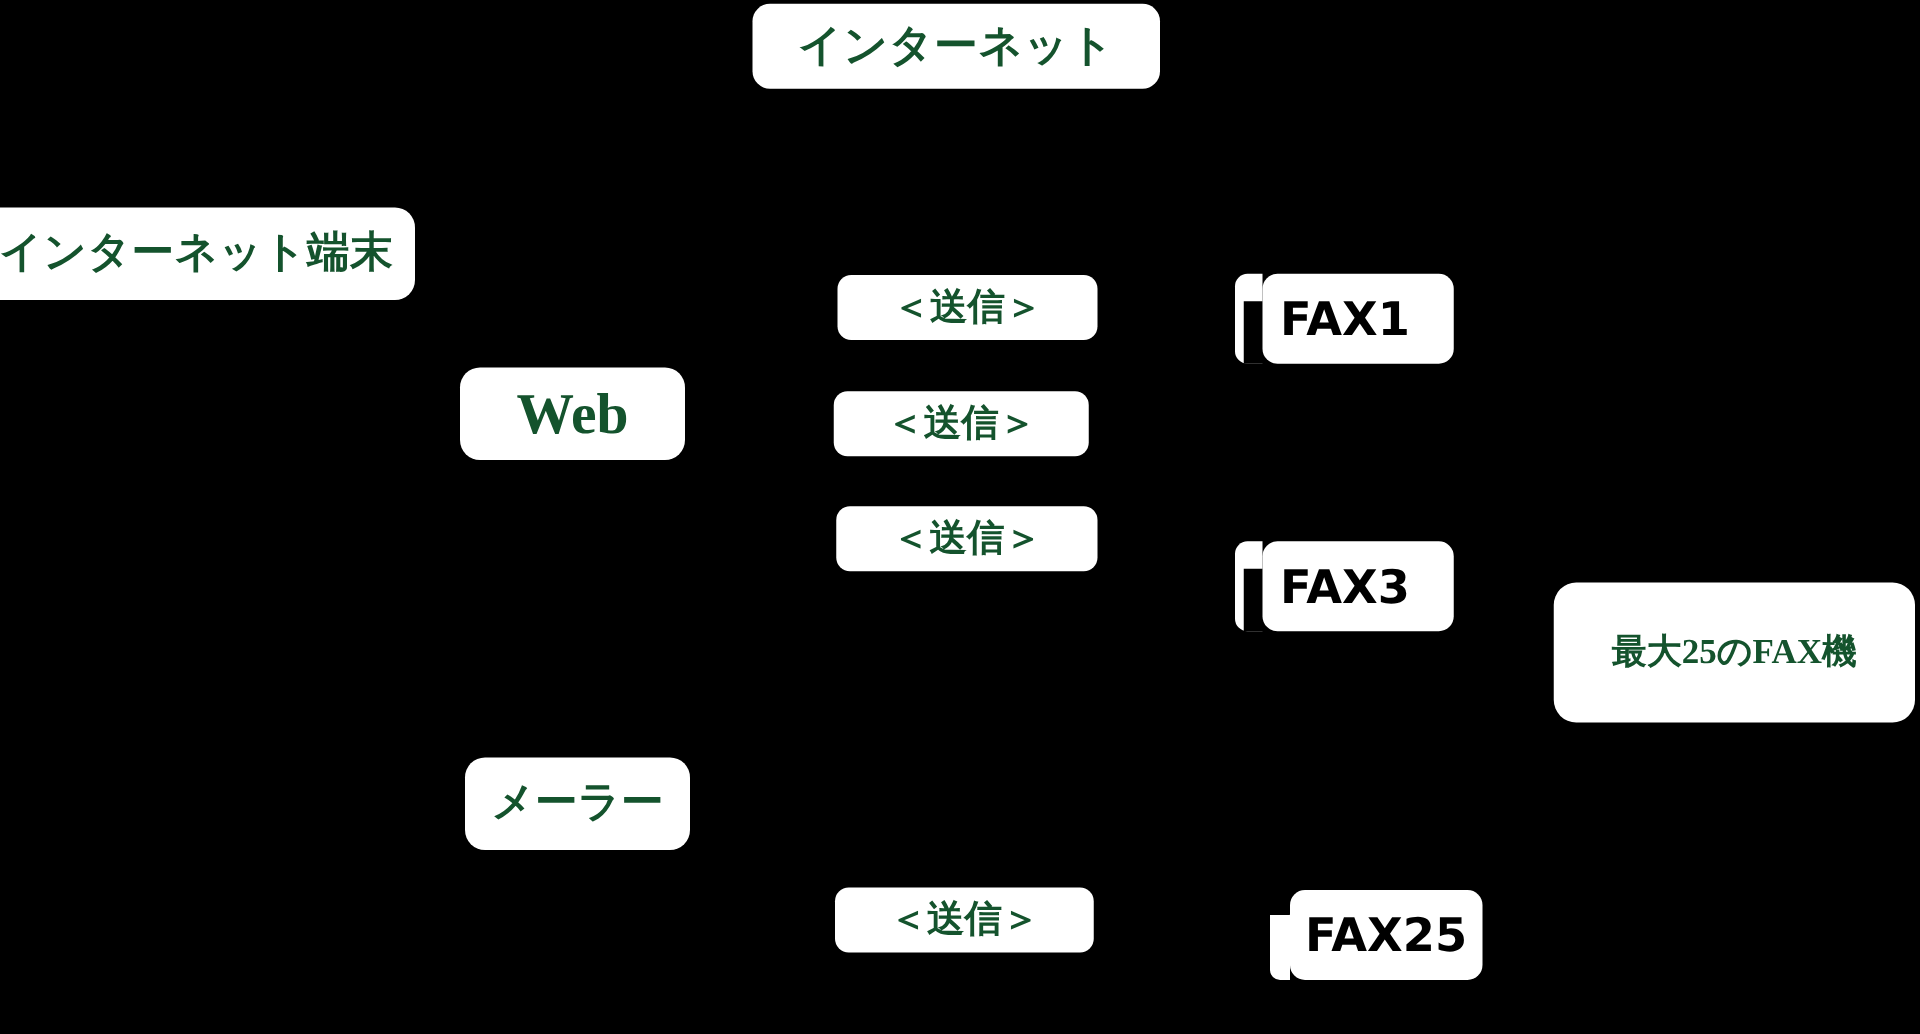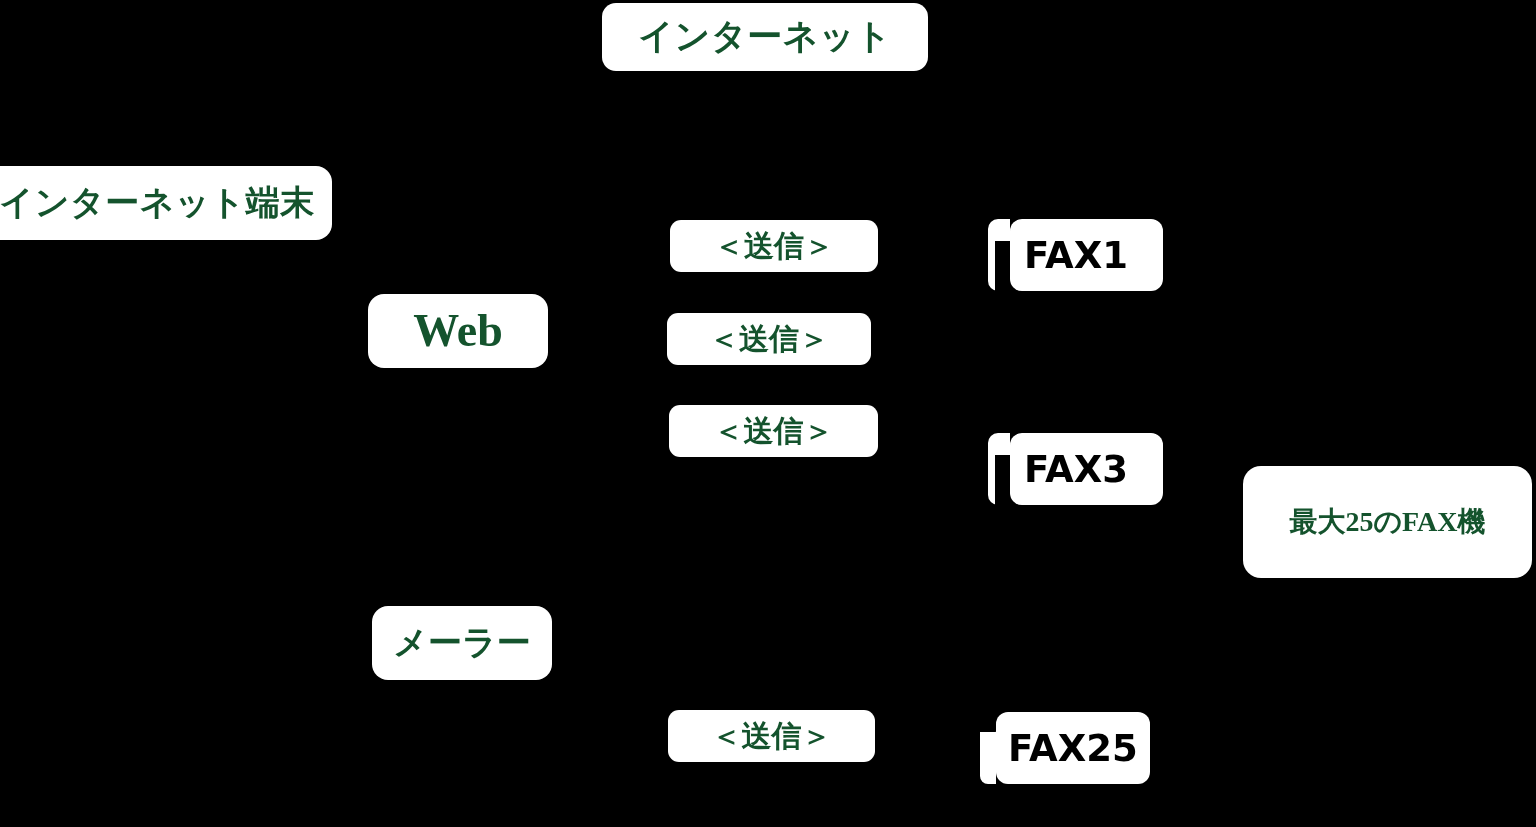--- a/index.html
+++ b/index.html
@@ -127,21 +127,21 @@
     color: #000000;
     padding-left: 14px;
     box-sizing: border-box;
     text-align: center;
   }
   .fax-1 { left: 988px; top: 219px; }
   .fax-2 { left: 988px; top: 327px; }
   .fax-3 { left: 988px; top: 433px; text-decoration: underline; }
 
   .fax-25 {
-    left: 980px;
+    left: 1016px;
     top: 712px;
     width: 170px;
     height: 72px;
   }
   .fax-25 .fax-tab { width: 16px; border-radius: 8px 0 0 8px; }
   .fax-25 .fax-notch {
     left: 0px;
     top: 0px;
     width: 18px;
     height: 20px;

